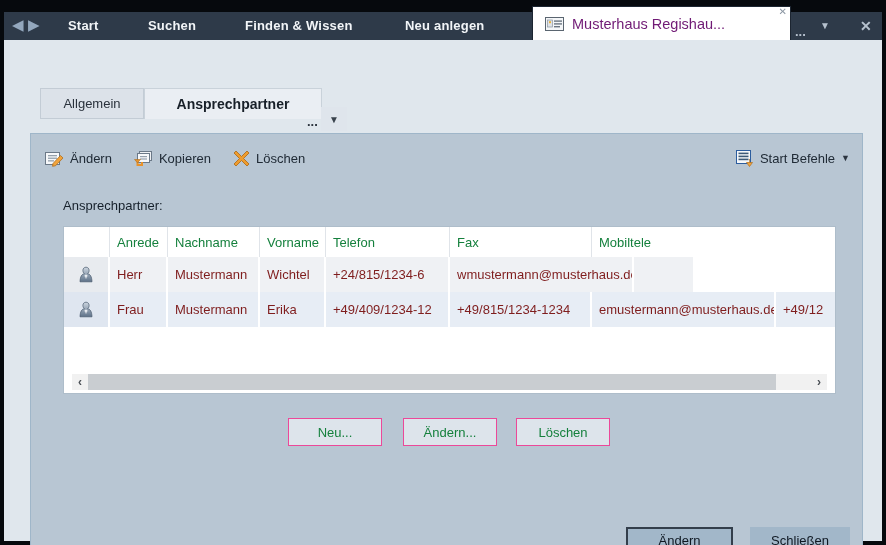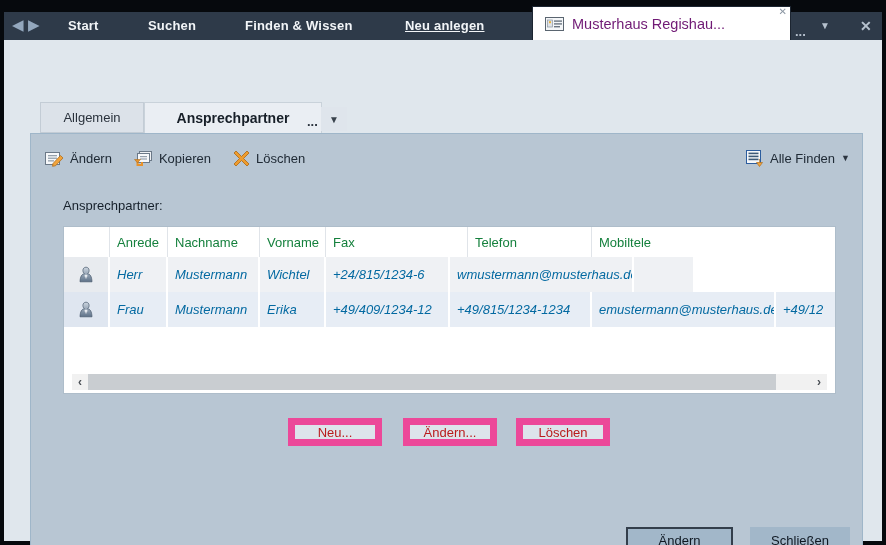--- a/index.html
+++ b/index.html
@@ -20,21 +20,21 @@
 
   .doc-tab { left:533px; top:7px; width:257px; height:33px; background:#ffffff;
              box-shadow:0 0 0 1px #1c2531; display:flex; align-items:center; padding-left:12px; }
   .doc-tab-label { font-weight:normal; font-size:14.5px; color:#701a75; margin-left:8px; }
   .doc-tab-close { position:absolute; right:3px; top:-1px; font-size:10px; color:#8b96a3; }
 
   
   .content { left:4px; top:40px; width:878px; height:501px; background:#e0e7ed; }
 
   
-  .tab { height:31px; top:62px; display:flex; align-items:center; justify-content:center; }
+  .tab { height:31px; top:48px; display:flex; align-items:center; justify-content:center; }
   .tab-inactive { left:36px; width:104px; background:#dce2e9; border:1px solid #c3ccd5; color:#2a323c; }
   .tab-active { left:140px; width:178px; background:#eaeef3; border:1px solid #c9d2da; border-bottom:none;
                 font-weight:bold; font-size:14px; color:#171f28; }
   .tab-overflow { left:303px; top:74px; color:#2a323c; font-weight:bold; }
   .tab-caret-box { left:317px; top:67px; width:26px; height:24px; background:#dfe5ec;
                    display:flex; align-items:center; justify-content:center; color:#39424c; font-size:10px; }
 
   
   .panel { left:26px; top:93px; width:833px; height:432px; background:#b8c6d3; border:1px solid #9fb6c9; }
 
@@ -47,38 +47,38 @@
 
   
   .tablebox { position:absolute; left:32px; top:92px; width:773px; height:168px;
               background:#ffffff; border:1px solid #aebdca; }
   .thead { position:absolute; left:0; top:0; width:771px; height:30px; display:flex; }
   .th { display:flex; align-items:center; padding-left:7px; color:#15803d;
         border-right:1px solid #e0e4e9; overflow:hidden; white-space:nowrap; }
   .trow { position:absolute; left:0; width:771px; height:35px; display:flex; }
   .trow1 { top:30px; } .trow2 { top:65px; }
   .td { display:flex; align-items:center; padding-left:7px; overflow:hidden;
-        white-space:nowrap; border-right:2px solid #ffffff; color:#0369a1;font-style:italic; }
+        white-space:nowrap; border-right:2px solid #ffffff; color:#7f1d1d; }
   .r1 .td { background:#eff1f4; } .r1 .td-icon { background:#e8ebef; }
   .r2 .td { background:#e7edf5; } .r2 .td-icon { background:#dfe6f0; }
   .c0{width:46px;} .c1{width:58px;} .c2{width:92px;} .c3{width:66px;}
   .c4{width:124px;} .c5{width:142px;} .c6{width:184px;} .c7{width:59px; border-right:none;}
   .td-icon { justify-content:center; padding-left:0; }
 
   
   .hscroll { position:absolute; left:8px; top:147px; width:755px; height:16px; background:#f1f1f1; display:flex; }
   .sb-btn { width:16px; height:16px; display:flex; align-items:center; justify-content:center;
             color:#4a4f55; font-size:12px; font-weight:bold; background:#f1f1f1; }
   .sb-thumb { width:688px; height:16px; background:#c9cdd1; }
   .sb-rest { flex:1; background:#f1f1f1; }
 
   
   .mid-btn { position:absolute; top:284px; width:94px; height:28px; background:#dde4eb;
-             border:7px solid #ec4899; display:flex; align-items:center; justify-content:center;
-             color:#b91c1c; cursor:default; }
+             border:1px solid #ec4899; display:flex; align-items:center; justify-content:center;
+             color:#15803d; cursor:default; }
   .btn-neu { left:257px; } .btn-aendern { left:372px; } .btn-loeschen { left:485px; }
 
   
   .foot-btn { position:absolute; top:393px; height:27px; background:#a2b7c9;
               display:flex; align-items:center; justify-content:center; color:#0f1822; cursor:default; }
   .foot-aendern { left:595px; width:107px; border:2px solid #333e4b; }
   .foot-schliessen { left:719px; width:100px; border:1px solid #a2b7c9; }
 
   .icon-svg { display:block; }
 </style>
@@ -86,21 +86,21 @@
 <body>
 
 <div class="abs titlestrip"></div>
 
 <div class="abs navbar">
   <span class="abs nav-arrow" style="left:8px;">◀</span>
   <span class="abs nav-arrow" style="left:24px;">▶</span>
   <span class="abs nav-item" style="left:64px;">Start</span>
   <span class="abs nav-item" style="left:144px;">Suchen</span>
   <span class="abs nav-item" style="left:241px;">Finden &amp; Wissen</span>
-  <span class="abs nav-item" style="left:401px;text-decoration:underline;">Neu anlegen</span>
+  <span class="abs nav-item" style="left:401px;">Neu anlegen</span>
   <span class="abs nav-dim" style="left:791px; top:12px; font-weight:bold;">...</span>
   <span class="abs nav-dim" style="left:816px; top:8px; font-size:10px;">▼</span>
   <span class="abs nav-dim" style="left:856px; top:6px; font-size:14px; font-weight:bold;">✕</span>
 </div>
 
 <div class="abs doc-tab">
   <span>
     <svg class="icon-svg" width="19" height="14" viewBox="0 0 19 14">
       <rect x="0.5" y="0.5" width="18" height="13" fill="#f4f6f8" stroke="#5a6570"></rect>
       <rect x="2.5" y="3" width="5" height="7" fill="#dfe3e8" stroke="#8b95a0" stroke-width="0.7"></rect>
@@ -168,34 +168,34 @@
     <span class="allcmd">
       <span>
         <svg class="icon-svg" width="18" height="17" viewBox="0 0 18 17">
           <rect x="0.5" y="0.5" width="14" height="13" fill="#f6f8fa" stroke="#2c5d9e"></rect>
           <rect x="2.5" y="2.6" width="10" height="1.6" fill="#3d5a78"></rect>
           <rect x="2.5" y="5.6" width="10" height="1.6" fill="#3d5a78"></rect>
           <rect x="2.5" y="8.6" width="10" height="1.6" fill="#3d5a78"></rect>
           <path d="M13.5 9 L13.5 12.5 M10.5 12.5 L16.5 12.5 L13.5 16.5 Z" fill="#f0a33c" stroke="#b06f1d" stroke-width="0.7"></path>
         </svg>
       </span>
-      <span>Alle Finden</span>
+      <span>Start Befehle</span>
       <span class="caret-down">▼</span>
     </span>
 
     <span class="list-label">Ansprechpartner:</span>
 
     <div class="tablebox">
       <div class="thead">
         <div class="th c0"></div>
         <div class="th c1">Anrede</div>
         <div class="th c2">Nachname</div>
         <div class="th c3">Vorname</div>
+        <div class="th c4">Telefon</div>
         <div class="th c5">Fax</div>
-        <div class="th c4">Telefon</div>
         <div class="th c7">Mobiltelefon</div>
       </div>
 
       <div class="trow trow1 r1">
         <div class="td td-icon c0">
           <svg class="icon-svg" width="16" height="17" viewBox="0 0 16 17">
             <defs>
                 <linearGradient id="pg1" x1="0" y1="0" x2="0" y2="1">
               <stop offset="0" stop-color="#cdd6e0"></stop>
                   <stop offset="1" stop-color="#5d7188"></stop>

